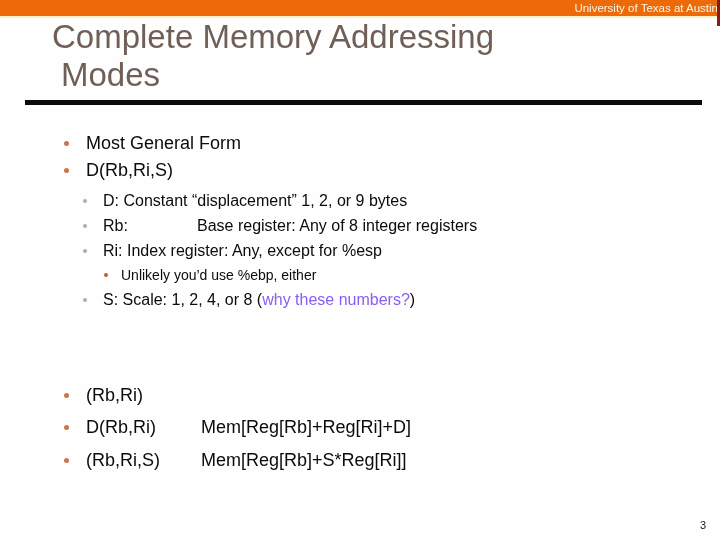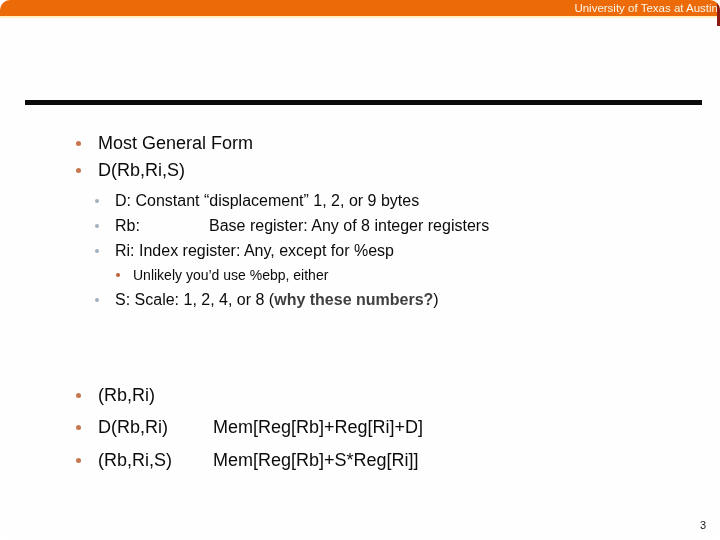--- a/index.html
+++ b/index.html
@@ -1,18 +1,18 @@
 <!DOCTYPE html>
 <html><head>
 <meta charset="utf-8">
 <style>
   html,body{margin:0;padding:0;background:#ffffff;}
   .slide{
     position:relative;width:720px;height:540px;background:#fefefe;overflow:hidden;
-    font-family:"Liberation Sans",sans-serif;color:#0b0b0b;border-radius:10px;
+    font-family:"Liberation Sans",sans-serif;color:#0b0b0b;
   }
   
   .banner{
     position:absolute;left:0;top:0;width:720px;height:16px;
     background:#ec6a08;border-bottom:2px solid #ffefc1;
   }
   .banner-text{
     position:absolute;right:2px;top:1px;font-size:11.5px;line-height:14px;
     color:#fbf6e8;white-space:nowrap;
   }
@@ -23,50 +23,54 @@
   .title{
     position:absolute;left:52px;top:18px;margin:0;font-weight:400;
     font-size:33px;line-height:38px;color:#6f5f57;letter-spacing:0;
   }
   .title-line{display:block;}
   .title-line2{margin-left:9px;}
   .title-rule{
     position:absolute;left:25px;top:100px;width:677px;height:5px;background:#0b0b0b;
   }
   
-  .row{position:absolute;left:16px;width:632px;height:26px;white-space:nowrap;}
+  .row{position:absolute;left:4px;width:632px;height:26px;white-space:nowrap;}
   .txt{position:absolute;top:0;}
   .l1 .txt{font-size:18px;}
   .l2 .txt{font-size:16px;}
   .l3 .txt{font-size:14px;}
   .dot{position:absolute;border-radius:50%;}
   .d1{left:60px;top:8px;width:5px;height:5px;background:#c8764e;}
   .d2{left:79px;top:7px;width:4px;height:4px;background:#9fb1c1;}
   .d3{left:100px;top:6px;width:4px;height:4px;background:#bc5f35;}
   .t1{left:82px;}
   .t2{left:99px;}
   .t3{left:117px;text-align:center;}
   .val-row1{left:253px;}
   .val-rb{left:193px;}
   .val-special{left:197px;}
-  .hl{color:#404040;font-weight:bold;}
+  .hl{color:#8b5cf6;}
   .page-num{
     position:absolute;left:700px;top:519px;font-size:11px;color:#1a1a1a;
   }
 </style>
 </head>
 <body>
 
 <div class="slide">
 
   <div class="banner">
     <span class="banner-text">University of Texas at Austin</span>
   </div>
   <div class="banner-accent"></div>
 
+  <h1 class="title">
+    <span class="title-line title-line1">Complete Memory Addressing</span>
+    <span class="title-line title-line2">Modes</span>
+  </h1>
   <div class="title-rule"></div>
 
   <div class="row l1" style="top:133px">
     <span class="dot d1"></span>
     <span class="txt t1">Most General Form</span>
   </div>
 
   <div class="row l1" style="top:160px">
     <span class="dot d1"></span>
     <span class="txt t1">D(Rb,Ri,S)</span>

